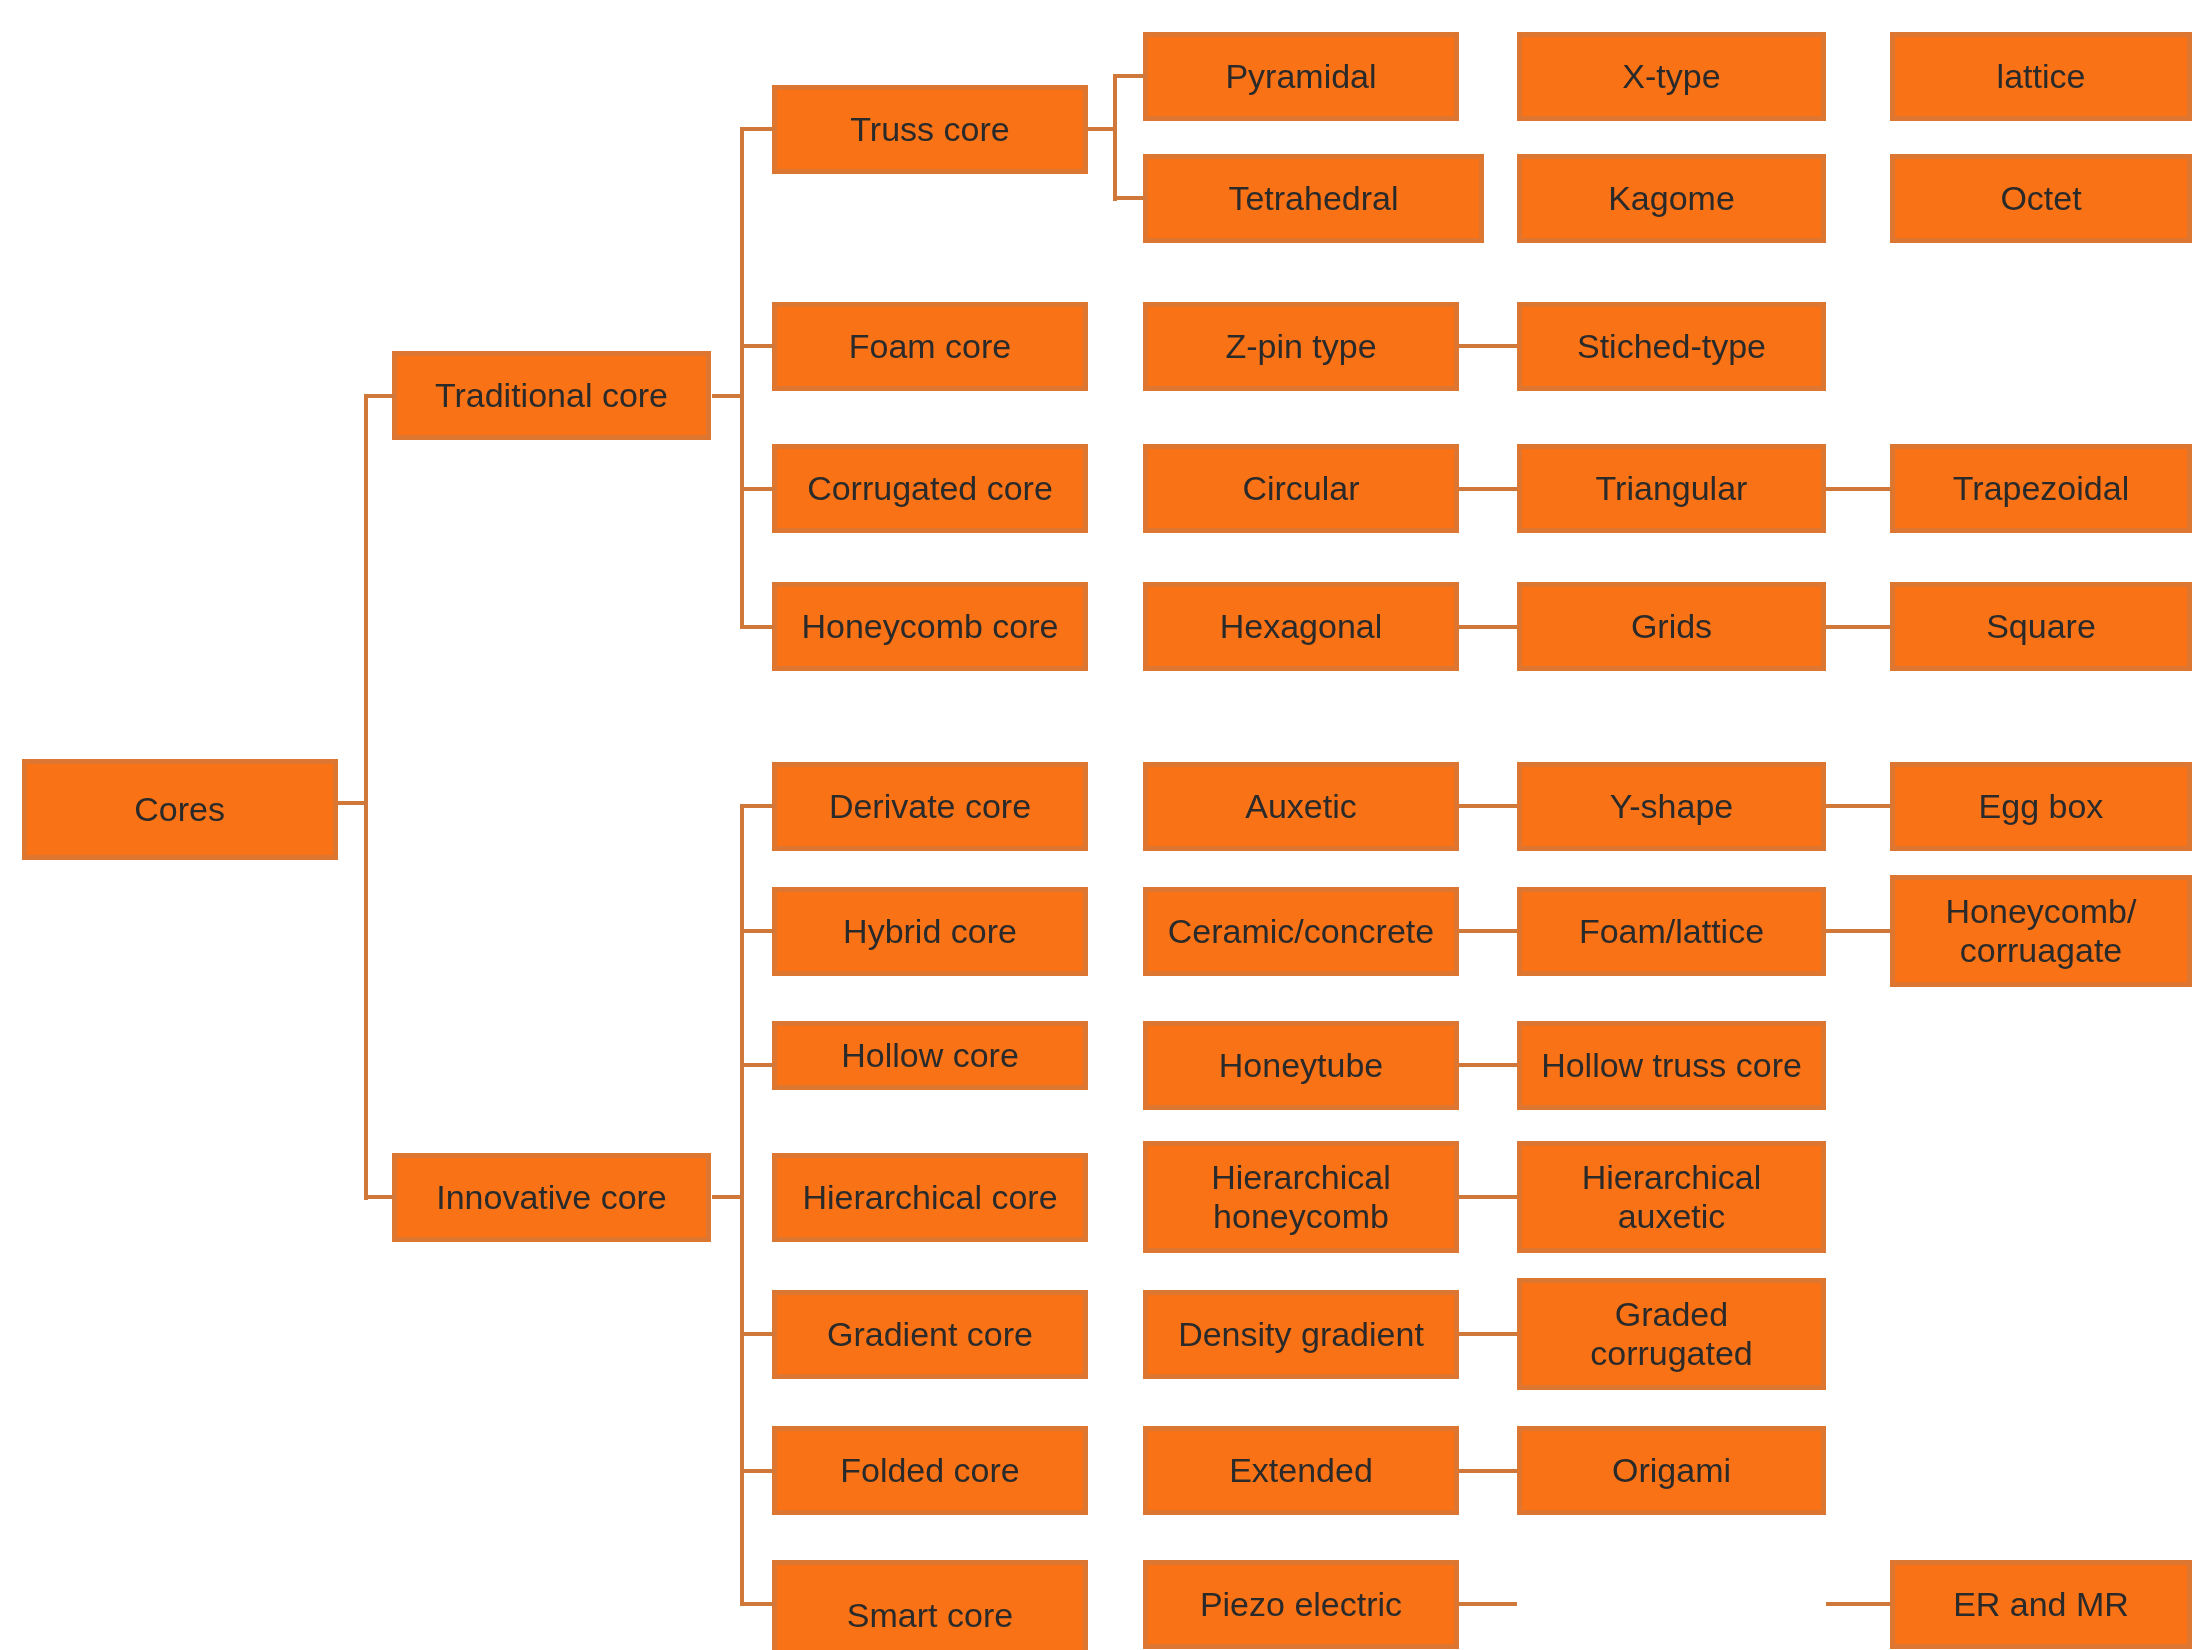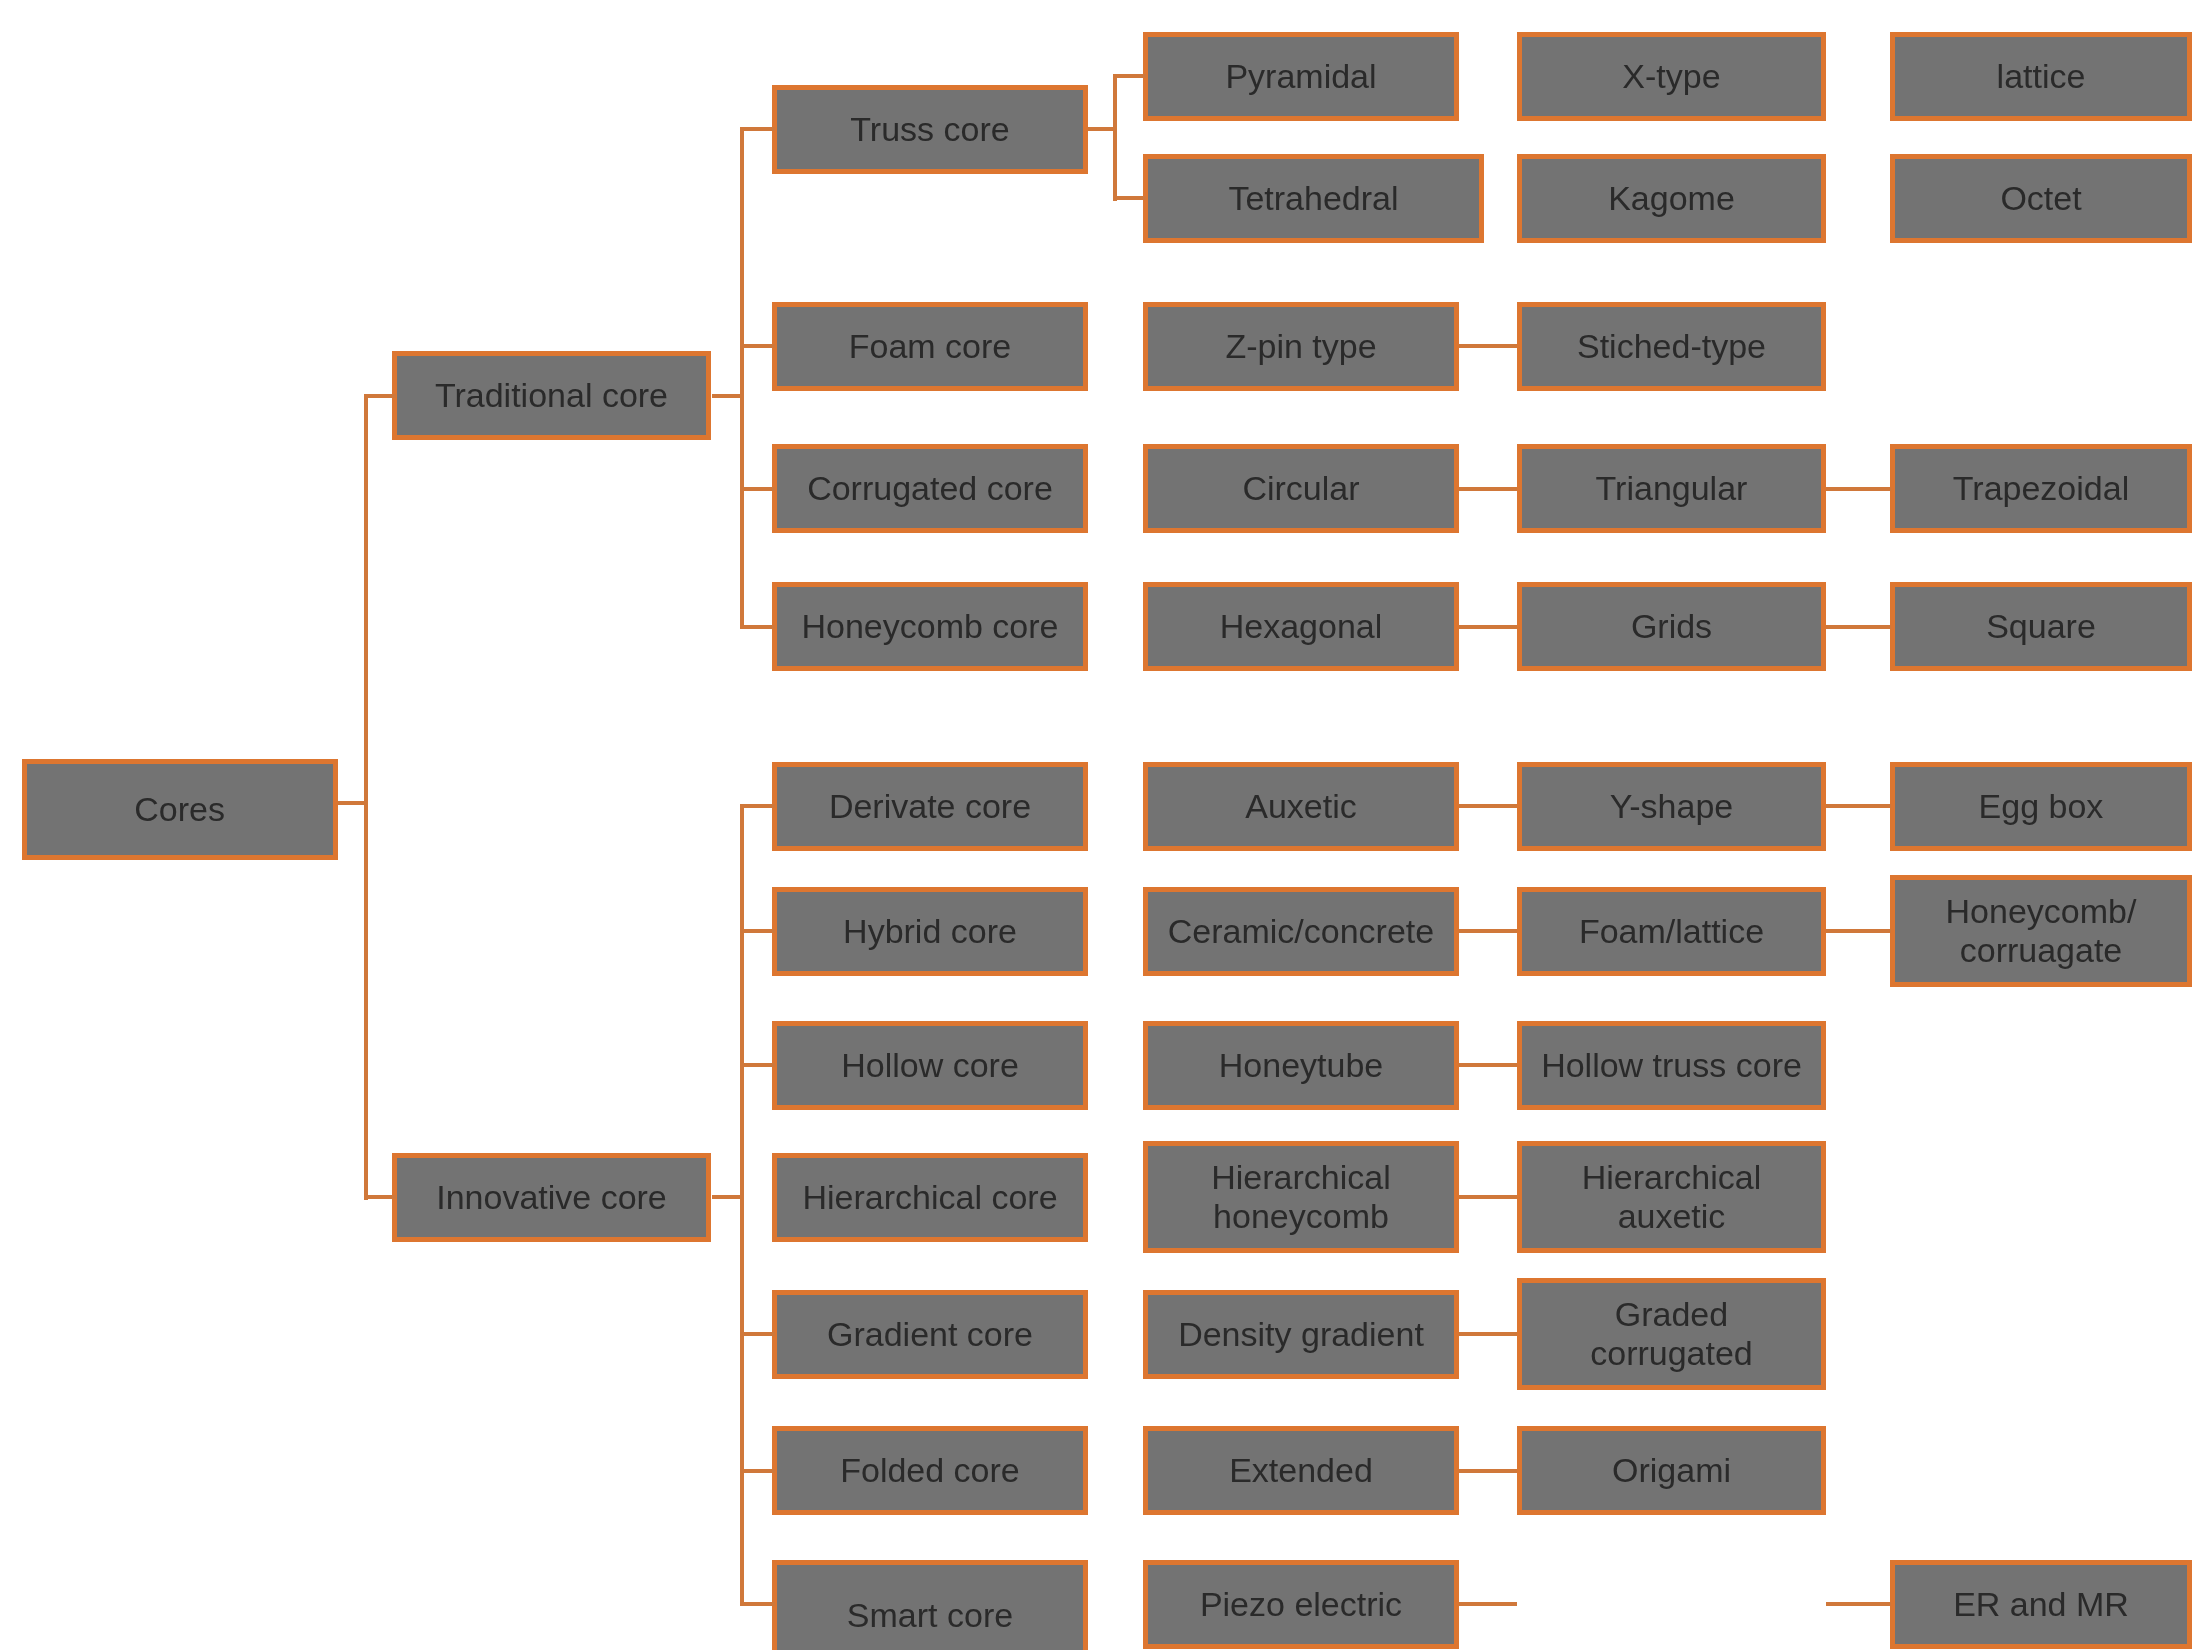--- a/index.html
+++ b/index.html
@@ -7,21 +7,21 @@
     position:relative;
     width:2205px; height:1650px;
     background:#ffffff;
     font-family:"Liberation Sans", sans-serif;
     overflow:hidden;
   }
   .node {
     position:absolute;
     box-sizing:border-box;
     border:5px solid var(--box-border,#DD7630);
-    background:#737373;
+    background:#f97316;
     display:flex; align-items:center; justify-content:center;
     text-align:center;
     font-size:34px;
     line-height:1.16;
     color:var(--text,#2a2a2a);
     white-space:pre-line;
   }
   .hline { position:absolute; height:4.3px; background:var(--line,#D0783A); }
   .vline { position:absolute; width:4.3px;  background:var(--line,#D0783A); }
 </style>
@@ -33,21 +33,21 @@
   <div class="node" style="left:21.6px;top:759px;width:316px;height:101px"><span>Cores</span></div>
   <div class="node" style="left:392px;top:351px;width:319px;height:89px"><span>Traditional core</span></div>
   <div class="node" style="left:392px;top:1153px;width:319px;height:89px"><span>Innovative core</span></div>
 
   <div class="node" style="left:772px;top:85px;width:316px;height:89px"><span>Truss core</span></div>
   <div class="node" style="left:772px;top:302px;width:316px;height:89px"><span>Foam core</span></div>
   <div class="node" style="left:772px;top:444px;width:316px;height:89px"><span>Corrugated core</span></div>
   <div class="node" style="left:772px;top:582px;width:316px;height:89px"><span>Honeycomb core</span></div>
   <div class="node" style="left:772px;top:762px;width:316px;height:89px"><span>Derivate core</span></div>
   <div class="node" style="left:772px;top:887px;width:316px;height:89px"><span>Hybrid core</span></div>
-  <div class="node" style="left:772px;top:1021px;width:316px;height:89px"><span>Hollow core</span></div>
+  <div class="node" style="left:772px;top:1021px;width:316px;height:69px"><span>Hollow core</span></div>
   <div class="node" style="left:772px;top:1153px;width:316px;height:89px"><span>Hierarchical core</span></div>
   <div class="node" style="left:772px;top:1290px;width:316px;height:89px"><span>Gradient core</span></div>
   <div class="node" style="left:772px;top:1426px;width:316px;height:89px"><span>Folded core</span></div>
   <div class="node" style="left:772px;top:1560px;width:316px;height:112px"><span>Smart core</span></div>
 
   <div class="node" style="left:1143px;top:32px;width:316px;height:89px"><span>Pyramidal</span></div>
   <div class="node" style="left:1517px;top:32px;width:309px;height:89px"><span>X-type</span></div>
   <div class="node" style="left:1890px;top:32px;width:302px;height:89px"><span>lattice</span></div>
   <div class="node" style="left:1143px;top:154px;width:341px;height:89px"><span>Tetrahedral</span></div>
   <div class="node" style="left:1517px;top:154px;width:309px;height:89px"><span>Kagome</span></div>

